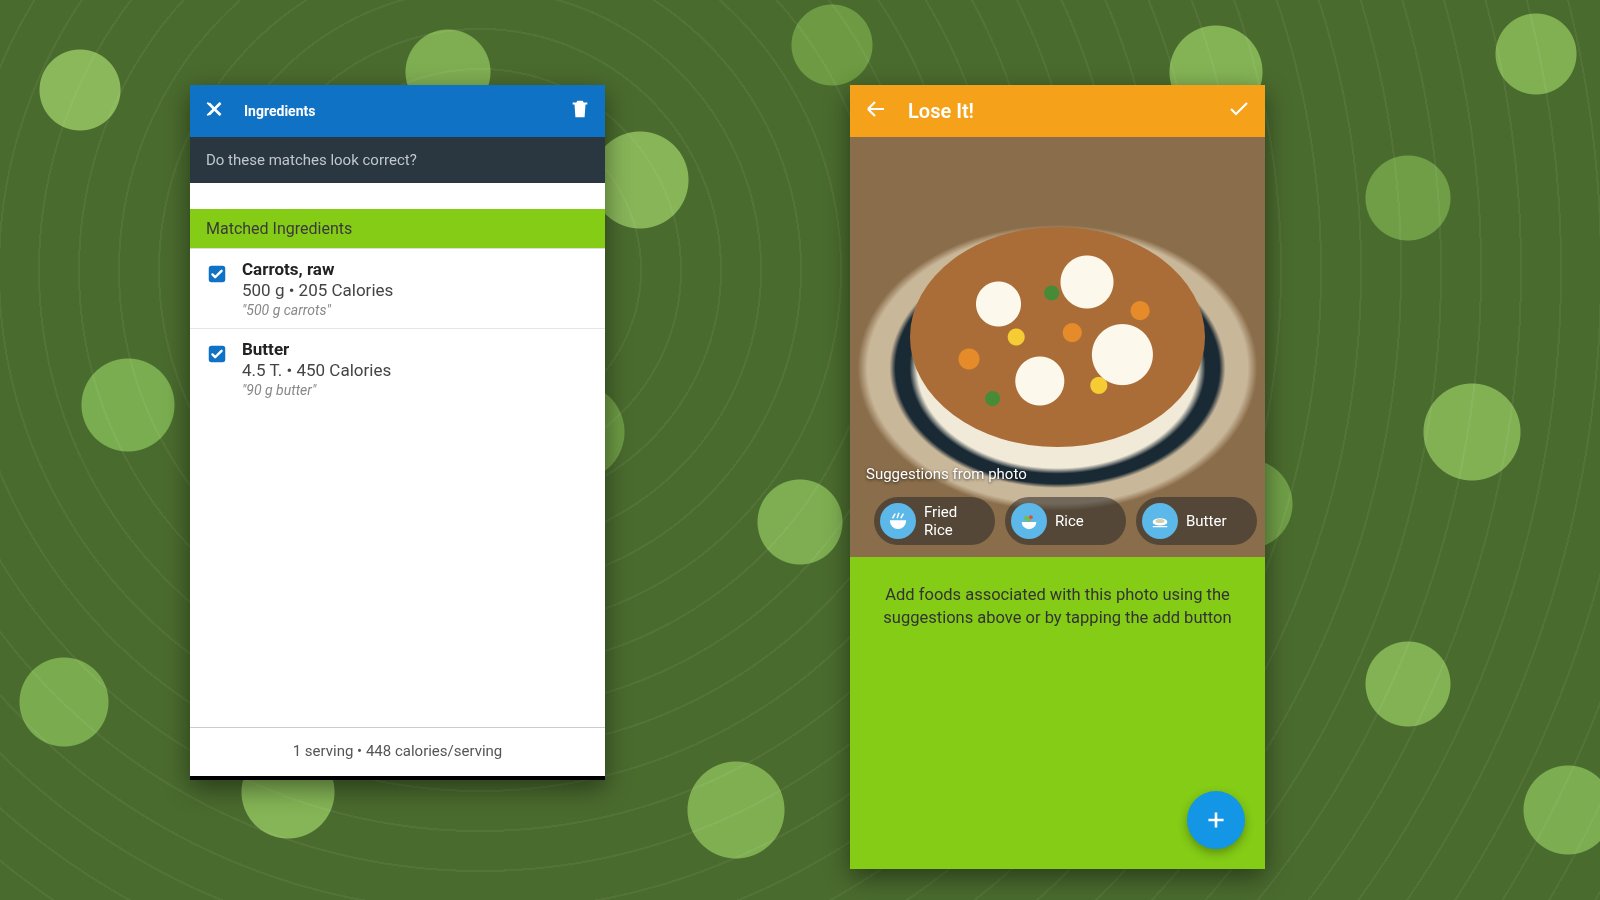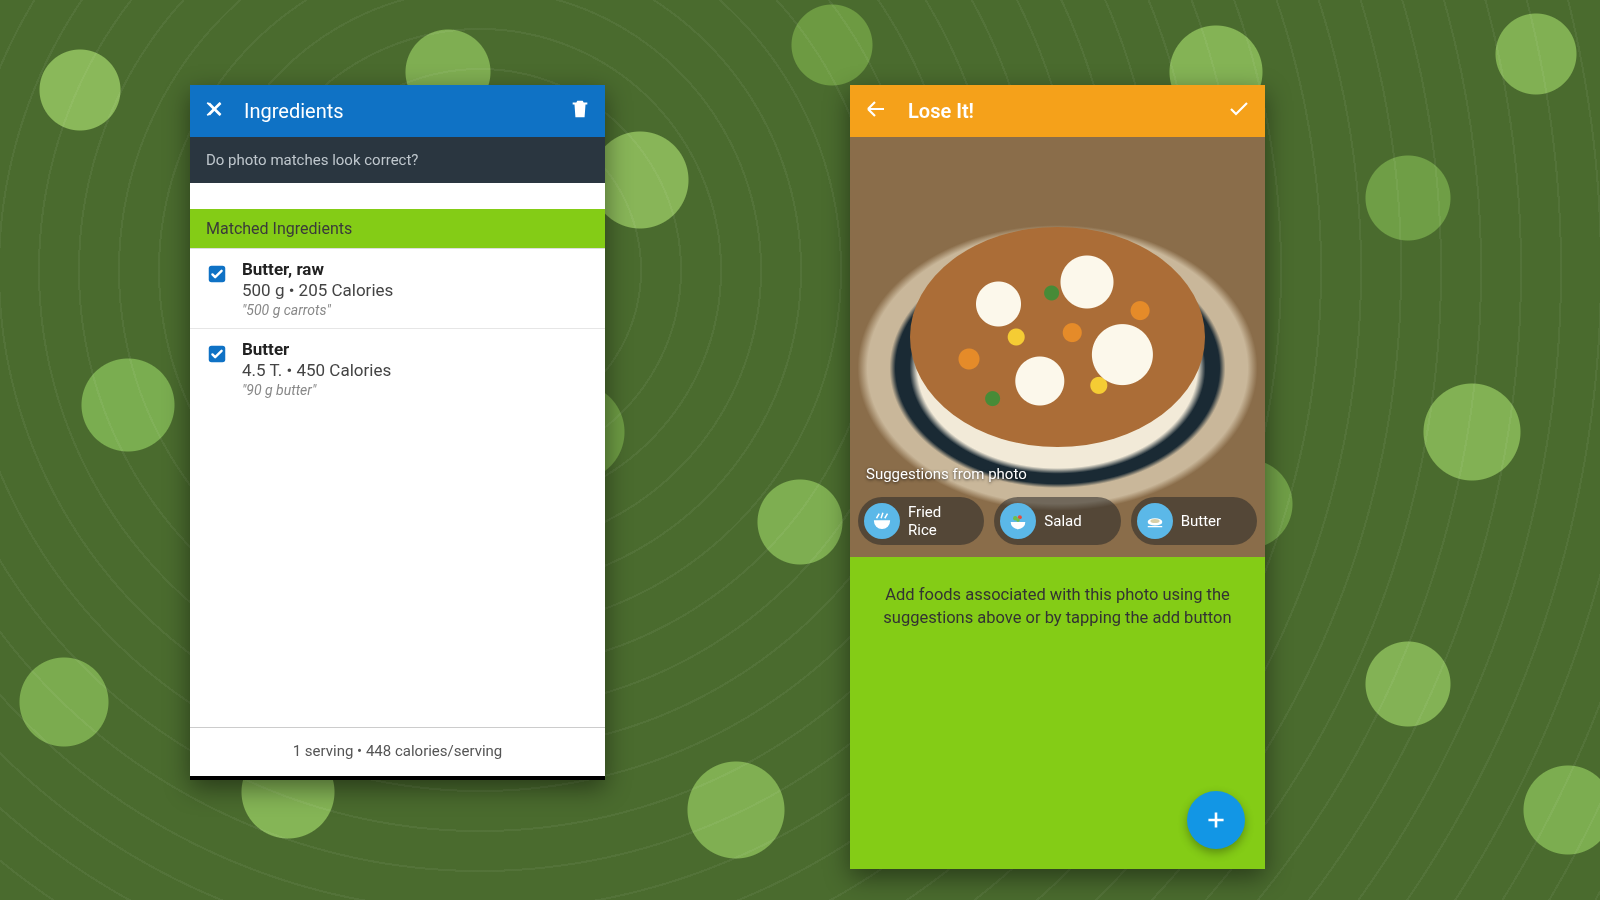--- a/index.html
+++ b/index.html
@@ -43,21 +43,21 @@
   .phone {
     position: absolute;
     background: #fff;
     box-shadow: 0 8px 24px rgba(0,0,0,.45);
     overflow: hidden;
   }
 
   
   .phone-left { left: 190px; top: 85px; width: 415px; height: 695px; display:flex; flex-direction:column; }
   .mfp-toolbar { background:#0f72c5; color:#fff; height:52px; display:flex; align-items:center; padding:0 14px; gap:18px; }
-  .mfp-toolbar .title { font-size:20px; font-weight:400; flex:1; }
+  .mfp-toolbar .title { font-size:14px; font-weight:700; flex:1; }
   .mfp-toolbar svg { width:22px; height:22px; fill:#fff; cursor:pointer; }
   .mfp-sub { background:#2a3640; color:#bfc7cd; font-size:15px; padding:14px 16px; }
   .mfp-section { background:#84cc16; color:#3a3a3a; font-size:16px; padding:10px 16px; border-bottom:1px solid #ddd; }
   .ing-list { background:#fff; flex:0 0 auto; }
   .ing-item { display:flex; align-items:flex-start; gap:14px; padding:10px 16px; border-bottom:1px solid #e6e6e6; }
   .ing-item:last-child { border-bottom:none; }
   .ing-check { margin-top:4px; width:22px; height:22px; }
   .ing-check svg { width:22px; height:22px; }
   .ing-text .name { font-weight:700; font-size:17px; color:#222; }
   .ing-text .meta { font-size:17px; color:#444; margin-top:1px; }
@@ -88,21 +88,21 @@
       radial-gradient(circle at 78% 38%, #e08a2d 9px, transparent 10px),
       radial-gradient(circle at 36% 50%, #efc838 8px, transparent 9px),
       radial-gradient(circle at 64% 72%, #efc838 8px, transparent 9px),
       radial-gradient(circle at 48% 30%, #4a8a3a 7px, transparent 8px),
       radial-gradient(circle at 28% 78%, #4a8a3a 7px, transparent 8px),
       radial-gradient(circle at 50% 50%, #a96e3a 200px, transparent 201px);
     border-radius:50%;
     filter: contrast(1.05);
   }
   .li-sugg-label { position:absolute; left:16px; bottom:74px; color:#fff; font-size:15px; text-shadow:0 1px 3px rgba(0,0,0,.7); }
-  .chips { position:absolute; left:8px; right:8px; bottom:12px; display:flex; gap:10px; }
+  .chips { position:absolute; left:24px; right:8px; bottom:12px; display:flex; gap:10px; }
   .chip { flex:1; display:flex; align-items:center; gap:8px; background:rgba(40,40,40,.55); border-radius:26px; padding:6px 12px 6px 6px; color:#fff; font-size:15px; cursor:pointer; }
   .chip .ico { width:36px; height:36px; border-radius:50%; background:#5bb8e8; display:flex; align-items:center; justify-content:center; flex-shrink:0; }
   .chip .ico svg { width:22px; height:22px; fill:#fff; }
   .li-body { flex:1; background:#84cc16; position:relative; padding:26px 20px; text-align:center; color:#333; font-size:16.5px; line-height:1.4; }
   .fab { position:absolute; right:20px; bottom:20px; width:58px; height:58px; border-radius:50%; background:#1296e5; display:flex; align-items:center; justify-content:center; box-shadow:0 4px 10px rgba(0,0,0,.3); cursor:pointer; }
   .fab svg { width:26px; height:26px; stroke:#fff; stroke-width:2.4; }
 </style>
 </head>
 <body>
 
@@ -116,34 +116,34 @@
           <path d="M19 6.41 17.59 5 12 10.59 6.41 5 5 6.41 10.59 12 5 17.59 6.41 19 12 13.41 17.59 19 19 17.59 13.41 12z"></path>
         </svg>
     </span>
     <span class="title">Ingredients</span>
     <span>
       <svg viewBox="0 0 24 24">
           <path d="M6 7h12l-1 14H7L6 7zm3-4h6l1 2h4v2H4V5h4l1-2z"></path>
         </svg>
     </span>
   </div>
-  <div class="mfp-sub">Do photo matches look correct?</div>
+  <div class="mfp-sub">Do these matches look correct?</div>
   <div style="background:#fff;height:26px"></div>
   <div class="mfp-section">Matched Ingredients</div>
 
   <div class="ing-list">
     <div class="ing-item">
       <span class="ing-check">
         <svg viewBox="0 0 24 24">
             <rect x="3" y="3" width="18" height="18" rx="3" fill="#0f72c5"></rect>
             <path d="M7 12.5l3 3 7-7" stroke="#fff" stroke-width="2.6" fill="none" stroke-linecap="round" stroke-linejoin="round"></path>
           </svg>
       </span>
       <div class="ing-text">
-        <div class="name">Butter, raw</div>
+        <div class="name">Carrots, raw</div>
         <div class="meta">500 g • 205 Calories</div>
         <div class="orig">"500 g carrots"</div>
       </div>
     </div>
     <div class="ing-item">
       <span class="ing-check">
         <svg viewBox="0 0 24 24">
             <rect x="3" y="3" width="18" height="18" rx="3" fill="#0f72c5"></rect>
             <path d="M7 12.5l3 3 7-7" stroke="#fff" stroke-width="2.6" fill="none" stroke-linecap="round" stroke-linejoin="round"></path>
           </svg>
@@ -191,21 +191,21 @@
       </div>
       <div class="chip">
         <span class="ico">
             <svg viewBox="0 0 24 24">
               <path d="M4 13h16a8 8 0 0 1-16 0z" fill="#fff"></path>
               <circle cx="9" cy="9" r="2.4" fill="#6fbf4a"></circle>
               <circle cx="14" cy="8" r="2.2" fill="#e74c3c"></circle>
               <circle cx="12" cy="11" r="2" fill="#6fbf4a"></circle>
             </svg>
           </span>
-        <span>Salad</span>
+        <span>Rice</span>
       </div>
       <div class="chip">
         <span class="ico">
             <svg viewBox="0 0 24 24">
               <ellipse cx="12" cy="13" rx="8" ry="4" fill="#fff"></ellipse>
               <ellipse cx="12" cy="12" rx="5" ry="2.2" fill="#d8cfa8"></ellipse>
               <rect x="4" y="17.5" width="16" height="1.3" rx=".6" fill="#fff"></rect>
             </svg>
           </span>
         <span>Butter</span>

